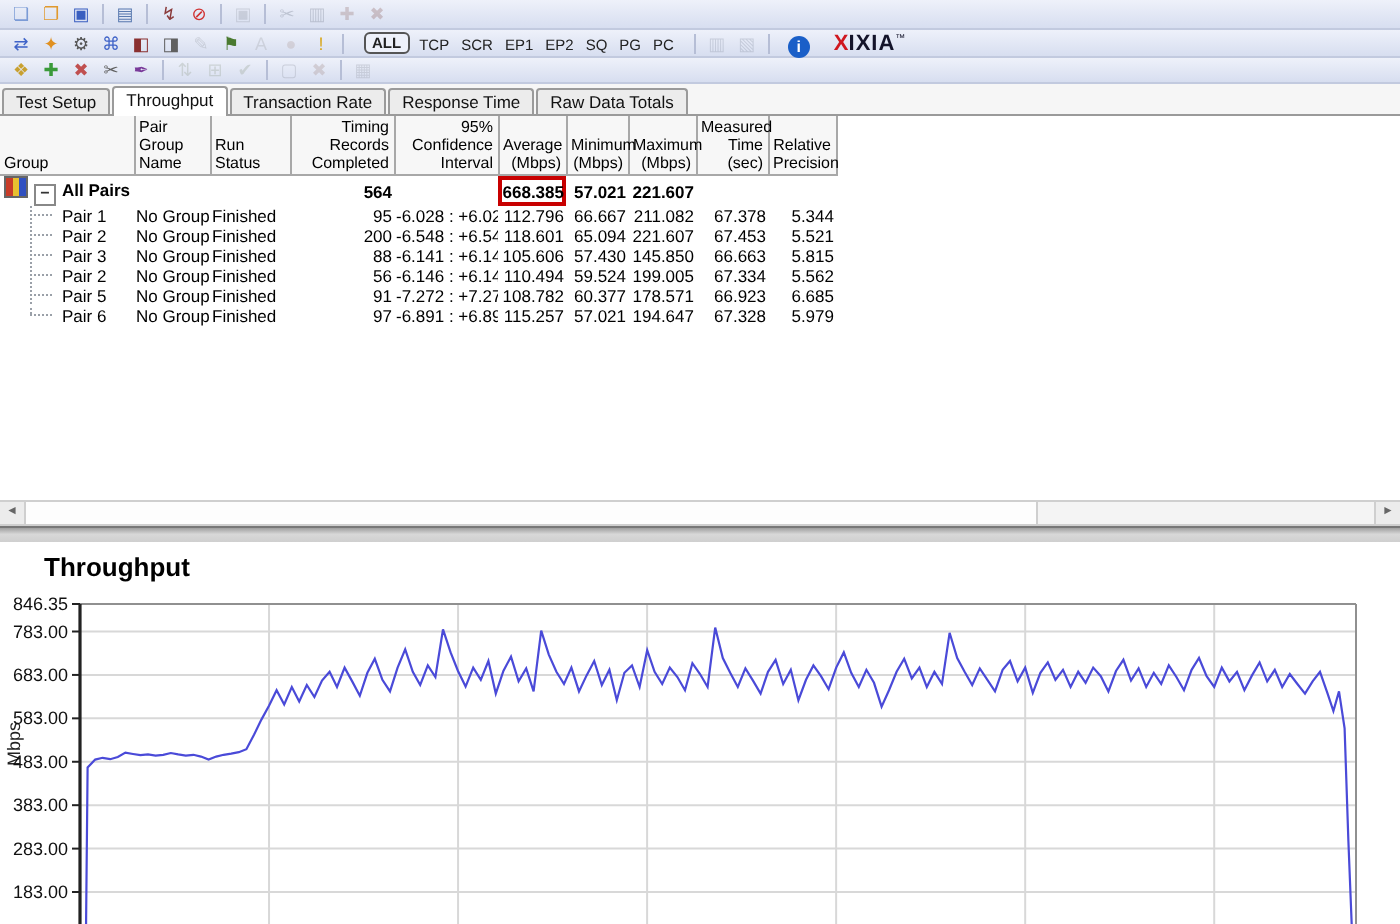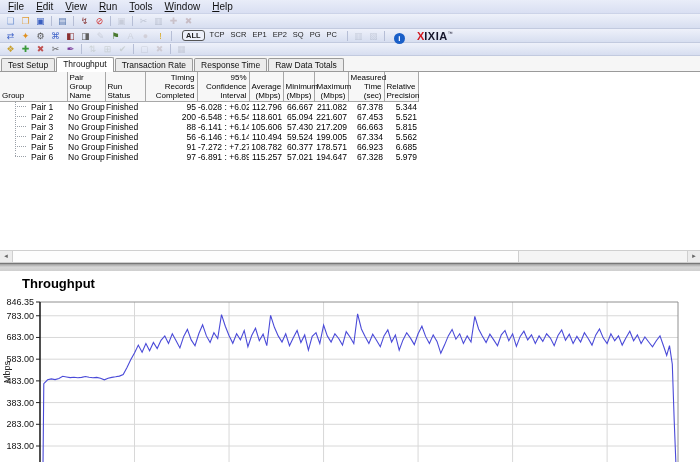--- a/index.html
+++ b/index.html
@@ -13,21 +13,21 @@
   .menu-item u{text-decoration:underline;}
 
   .toolbar{display:flex;align-items:center;background:linear-gradient(#eef1fa,#d7def0);
            border-bottom:1px solid #c2cadf;padding-left:3px;}
   #tb1{height:14px;} #tb2{height:13px;} #tb3{height:12px;}
   .tbicon{width:15px;height:12px;font-size:9px;line-height:12px;text-align:center;display:inline-block;cursor:default;}
   .gray{opacity:.38;filter:grayscale(55%);}
   .tsep{display:inline-block;width:1px;height:10px;background:#b6bed6;margin:0 3px;}
   #tb2icons,#tb2b{display:flex;align-items:center;}
 
-  #filters{display:flex;align-items:flex-start;margin:0 4px;font-size:7.5px;color:#222;}
+  #filters{display:flex;align-items:flex-end;margin:0 4px;font-size:7.5px;color:#222;}
   .fbtn{margin:0 3px;cursor:default;}
   .fbtn.active{border:1px solid #555;border-radius:3px;padding:0 3px;margin-right:2px;background:#eef1fa;font-weight:bold;}
 
   #infoicon{margin-left:6px;}
   #infoicon i{display:inline-block;width:11px;height:11px;border-radius:50%;background:#1a5fc8;color:#fff;
               font-size:8px;line-height:11px;text-align:center;font-style:normal;font-weight:bold;}
   #brand{margin-left:12px;font-size:11px;white-space:nowrap;}
   .logox{color:#d01820;font-weight:bold;}
   .logotxt{color:#14142a;font-weight:bold;letter-spacing:.5px;}
   #brand sup{font-size:5px;color:#14142a;}
@@ -71,29 +71,20 @@
   
   #chartsec{position:absolute;top:271px;left:0;width:700px;height:191px;background:#fff;}
   #charttitle{position:absolute;top:5px;left:22px;font-size:13px;font-weight:bold;color:#000;}
   #ylab{position:absolute;top:96px;left:-4px;font-size:9px;color:#222;transform:rotate(-90deg);}
   #chart{position:absolute;top:0;left:0;}
 </style>
 </head>
 <body>
 
 <div id="app">
-  <div id="menubar">
-      <span class="menu-item"><u>F</u>ile</span>
-      <span class="menu-item"><u>E</u>dit</span>
-      <span class="menu-item"><u>V</u>iew</span>
-      <span class="menu-item"><u>R</u>un</span>
-      <span class="menu-item"><u>T</u>ools</span>
-      <span class="menu-item"><u>W</u>indow</span>
-      <span class="menu-item"><u>H</u>elp</span>
-    </div>
   <div class="toolbar" id="tb1">
       <span class="tbicon" style="color: rgb(123, 155, 214);">❏</span>
       <span class="tbicon" style="color: rgb(224, 154, 48);">❐</span>
       <span class="tbicon" style="color: rgb(58, 95, 192);">▣</span>
       <span class="tsep"></span>
       <span class="tbicon" style="color: rgb(90, 122, 176);">▤</span>
       <span class="tsep"></span>
       <span class="tbicon" style="color: rgb(138, 58, 58);">↯</span>
       <span class="tbicon" style="color: rgb(208, 48, 48);">⊘</span>
       <span class="tsep"></span>
@@ -193,20 +184,32 @@
 (Mbps)</th>
             <th class="r">Maximum
 (Mbps)</th>
             <th class="r">Measured
 Time (sec)</th>
             <th class="r">Relative
 Precision</th>
           </tr>
         </thead>
       <tbody id="tbody">
+          <tr class="summary">
+            <td class=""><span class="chart-ico"></span><span class="expand">−</span><b>All Pairs</b></td>
+            <td class=""></td>
+            <td class=""></td>
+            <td class="r">564</td>
+            <td class="r"></td>
+            <td class="r redbox">668.385</td>
+            <td class="r">57.021</td>
+            <td class="r">221.607</td>
+            <td class="r"></td>
+            <td class="r"></td>
+          </tr>
           <tr>
             <td class=""><span class="tree"><i class="v"></i><i class="h"></i></span><span>Pair 1</span></td>
             <td class="">No Group</td>
             <td class="">Finished</td>
             <td class="r">95</td>
             <td class="r">-6.028 : +6.028</td>
             <td class="r">112.796</td>
             <td class="r">66.667</td>
             <td class="r">211.082</td>
             <td class="r">67.378</td>
@@ -225,21 +228,21 @@
             <td class="r">5.521</td>
           </tr>
           <tr>
             <td class=""><span class="tree"><i class="v"></i><i class="h"></i></span><span>Pair 3</span></td>
             <td class="">No Group</td>
             <td class="">Finished</td>
             <td class="r">88</td>
             <td class="r">-6.141 : +6.141</td>
             <td class="r">105.606</td>
             <td class="r">57.430</td>
-            <td class="r">217.209</td>
+            <td class="r">145.850</td>
             <td class="r">66.663</td>
             <td class="r">5.815</td>
           </tr>
           <tr>
             <td class=""><span class="tree"><i class="v"></i><i class="h"></i></span><span>Pair 2</span></td>
             <td class="">No Group</td>
             <td class="">Finished</td>
             <td class="r">56</td>
             <td class="r">-6.146 : +6.146</td>
             <td class="r">110.494</td>

